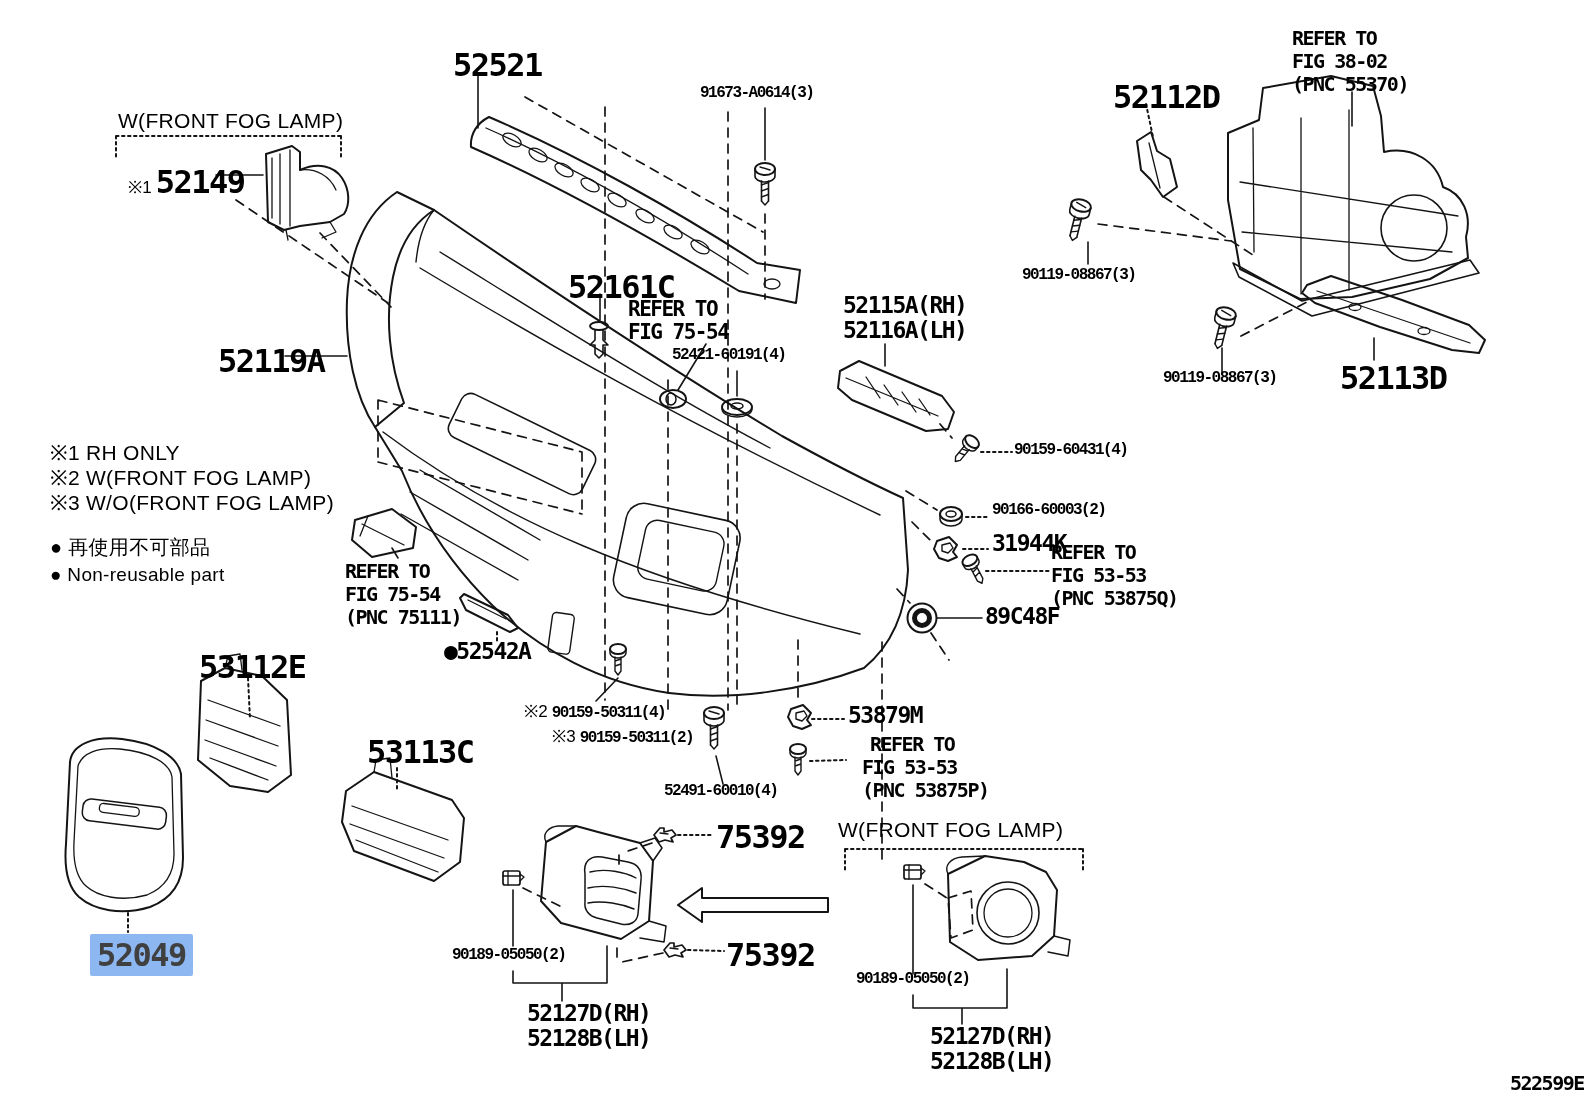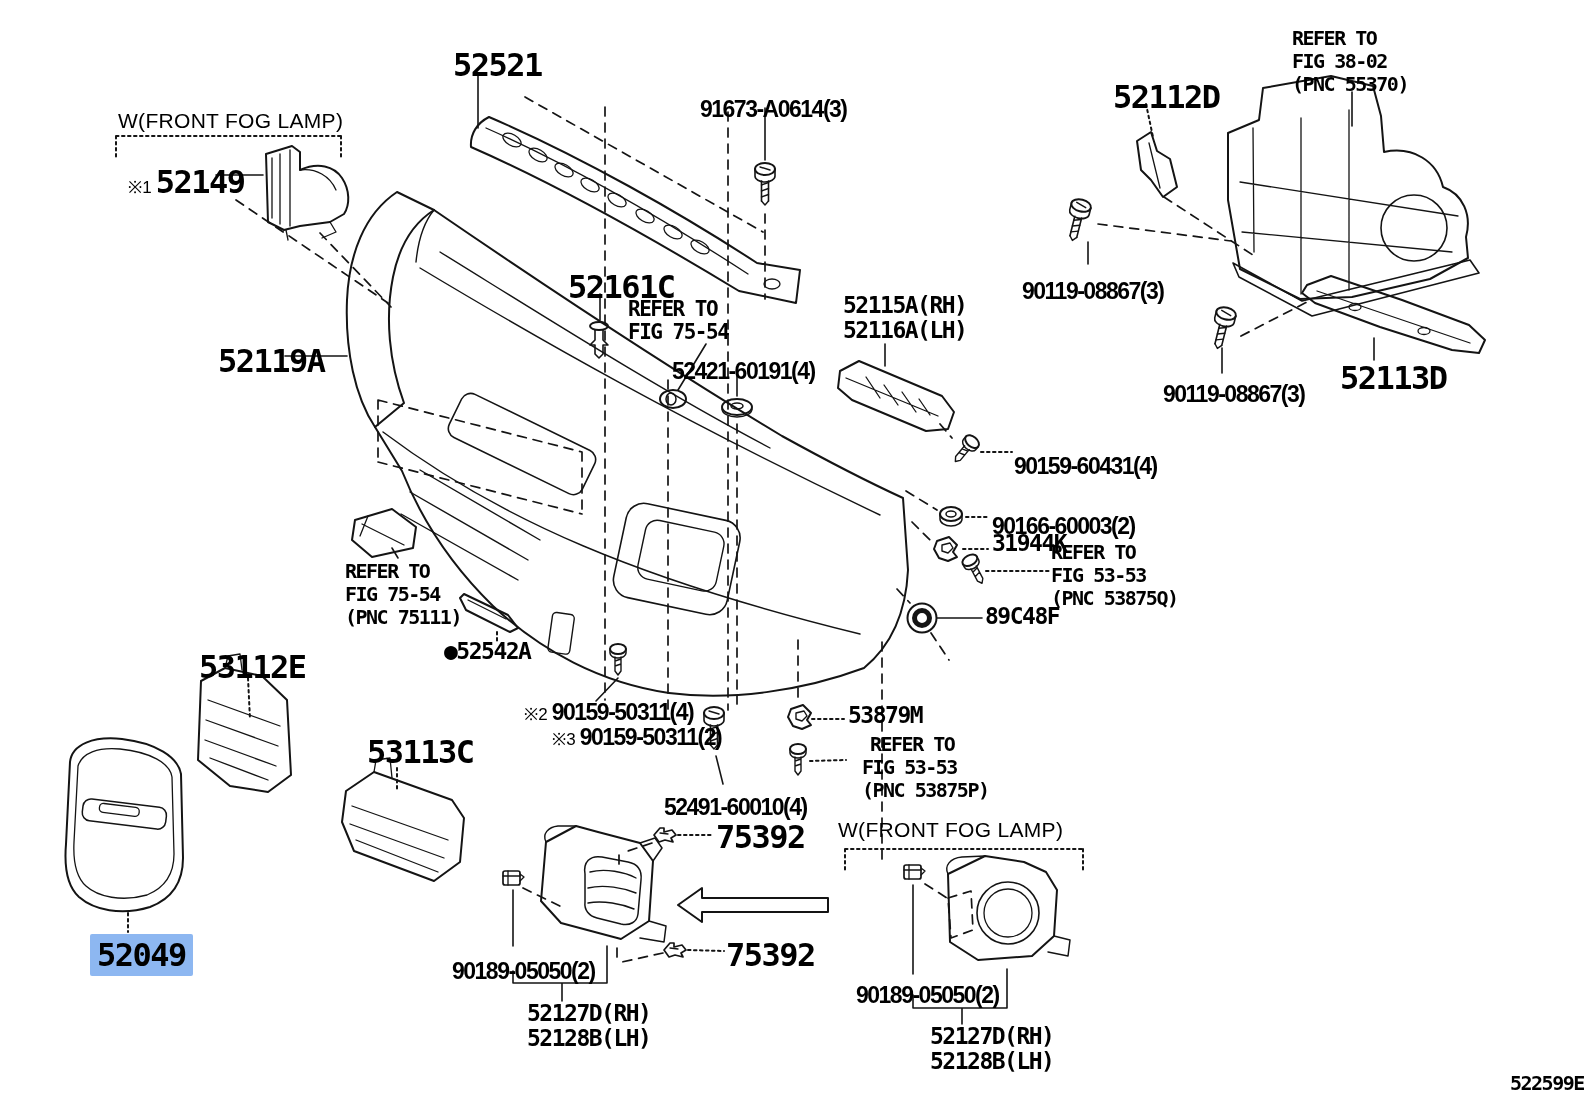--- a/index.html
+++ b/index.html
@@ -1,29 +1,29 @@
 <!DOCTYPE html>
 <html><head>
 <meta charset="utf-8">
 <style>
   html,body{margin:0;padding:0;background:#fff;}
   #stage{position:relative;width:1588px;height:1095px;background:#fff;overflow:hidden;
          font-family:"Liberation Sans",sans-serif;color:#000;}
   #art{position:absolute;left:0;top:0;}
   .lbl{position:absolute;white-space:nowrap;color:#000;}
-  .pn{font-family:Liberation Sans, sans-serif;font-weight:bold;font-size:23px;letter-spacing:-1.5px;margin-top:12px;}
+  .pn{font-family:Liberation Mono, monospace;font-weight:bold;font-size:16px;letter-spacing:-1.5px;}
   .pn24{font-family:"DejaVu Sans Mono",monospace;font-weight:bold;font-size:32px;letter-spacing:-1.5px;}
   .pn23{font-family:"DejaVu Sans Mono",monospace;font-weight:bold;font-size:23px;letter-spacing:-1.5px;line-height:25px;}
   .ref{font-family:"DejaVu Sans Mono",monospace;font-weight:bold;font-size:20px;letter-spacing:-1.5px;line-height:23px;}
   .sans{font-family:"Liberation Sans",sans-serif;font-size:21px;letter-spacing:0.3px;}
   .notes{line-height:25px;}
   .legend{line-height:27px;font-size:20px;}
   .starline .star{font-family:"Liberation Sans",sans-serif;font-size:17px;margin-right:4px;}
   .hl{background:#8db7f1;color:#1c4ba6;padding:2px 7px;border-radius:2px;}
-  .hl span{color:#000000;}
+  .hl span{color:#404040;}
 </style>
 </head>
 <body>
 
 <div id="stage">
 
 <svg id="art" width="1588" height="1095" viewBox="0 0 1588 1095" fill="none" stroke="#141414" stroke-width="2" stroke-linecap="round" stroke-linejoin="round">
 
   <defs>
     <g id="g-bolt">
@@ -275,21 +275,30 @@
 
   <div class="lbl pn" style="left:672px;top:346px">52421-60191(4)</div>
 
   <div class="lbl pn23" style="left:843px;top:293px">
     <span style="display:block">52115A(RH)</span>
     <span style="display:block">52116A(LH)</span>
   </div>
 
   <div class="lbl pn" style="left:1014px;top:441px">90159-60431(4)</div>
 
-
+  <div class="lbl sans notes" style="left:50px;top:440px">
+    <span style="display:block">※1 RH ONLY</span>
+    <span style="display:block">※2 W(FRONT FOG LAMP)</span>
+    <span style="display:block">※3 W/O(FRONT FOG LAMP)</span>
+  </div>
+
+  <div class="lbl sans legend" style="left:50px;top:534px">
+    <span style="display:block">● 再使用不可部品</span>
+    <span style="display:block;font-size:19px">● Non-reusable part</span>
+  </div>
 
   <div class="lbl pn" style="left:992px;top:501px">90166-60003(2)</div>
   <div class="lbl pn23" style="left:992px;top:531px">31944K</div>
 
   <div class="lbl ref" style="left:1051px;top:541px">
     <span style="display:block">REFER TO</span>
     <span style="display:block">FIG 53-53</span>
     <span style="display:block">(PNC 53875Q)</span>
   </div>
 

